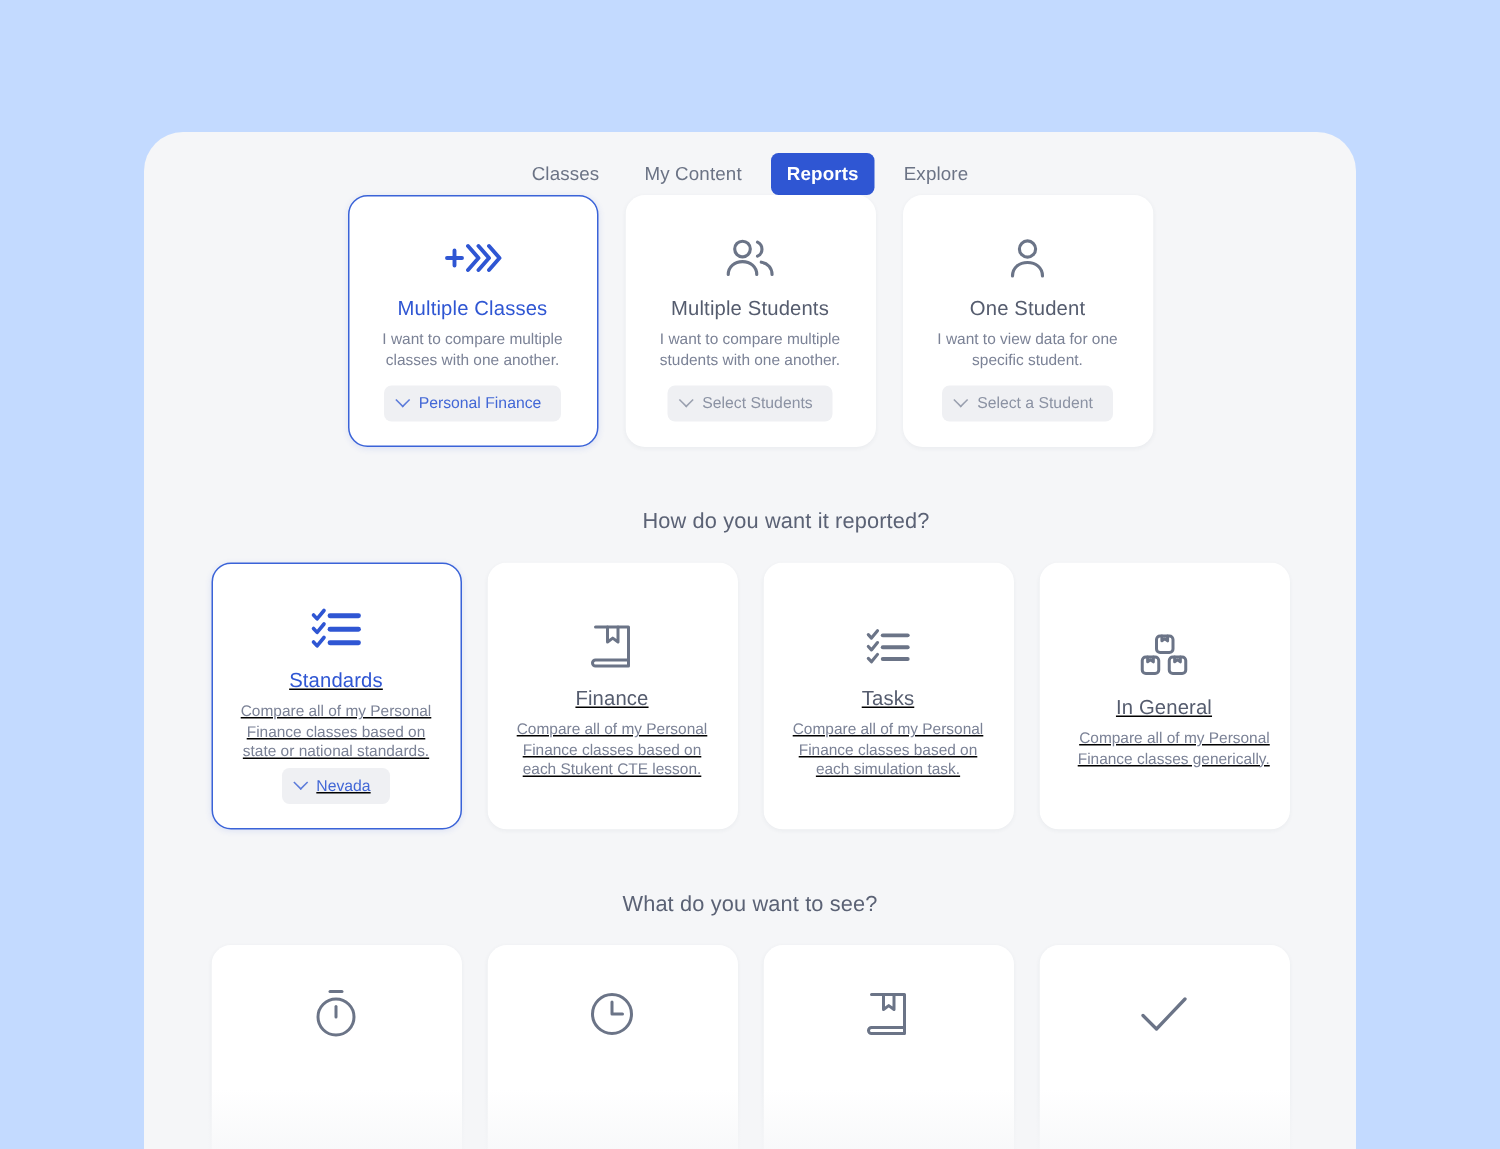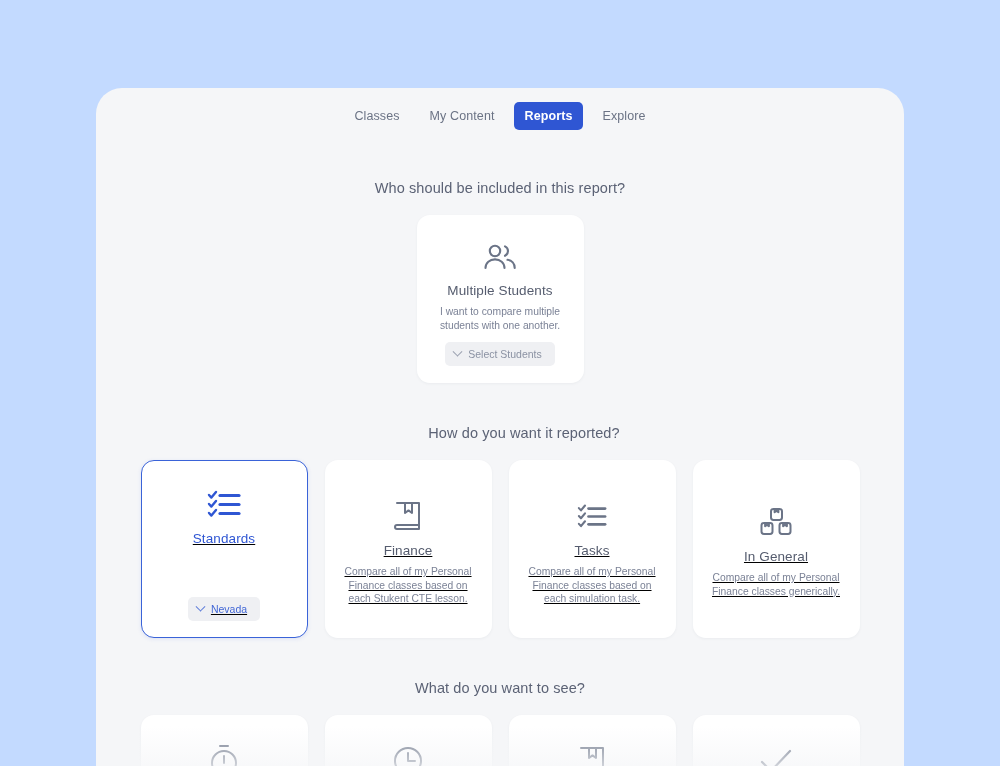--- a/index.html
+++ b/index.html
@@ -150,77 +150,107 @@
     border-right: 1.3px solid currentColor;
     border-bottom: 1.3px solid currentColor;
     transform: rotate(45deg) translate(-2px,-2px);
     opacity: .85;
   }
 
   
   .row2 .card .card-icon { margin-bottom: 8px; }
   .row2 .c-lessons { padding-top: 36px; }
   .row2 .c-tasks   { padding-top: 36px; }
-  .row2 .c-general { padding-top: 42px; }
+  .row2 .c-general { padding-top: 42px; text-align: right; }
 
   .row1 .c-ms, .row1 .c-os { padding-top: 22px; }
 
   svg { display:block; }
 </style>
 </head>
 <body>
 
 <div id="app">
   <div class="panel">
 
     <div class="nav">
       <div class="nav-item"><span>Classes</span></div>
       <div class="nav-item"><span>My Content</span></div>
       <div class="nav-item active"><span>Reports</span></div>
       <div class="nav-item"><span>Explore</span></div>
     </div>
 
-    <div class="section-title s1">Who should be included in this report?</div>
     <div class="row row1">
 
+      <div class="card selected c-mc">
+        <div class="card-icon">
+          <svg width="40" height="30" viewBox="0 0 40 30" fill="none" stroke="currentColor" stroke-width="2.6" stroke-linecap="round" stroke-linejoin="round">
+            <path d="M3 15 h10 M8 10 v10"></path>
+            <path d="M17 7 l7 8 -7 8"></path>
+            <path d="M24 7 l7 8 -7 8"></path>
+            <path d="M31 7 l7 8 -7 8"></path>
+          </svg>
+        </div>
+        <div class="card-title">Multiple Classes</div>
+        <div class="card-desc">I want to compare multiple classes with one another.</div>
+        <div class="pill blue">
+          <span class="chev"></span>
+          <span>Personal Finance</span>
+        </div>
+      </div>
 
       <div class="card c-ms">
         <div class="card-icon">
           <svg width="34" height="30" viewBox="0 0 34 30" fill="none" stroke="currentColor" stroke-width="2.1" stroke-linecap="round" stroke-linejoin="round">
             <circle cx="12" cy="9" r="5.2"></circle>
             <path d="M2.5 26 c0-5.3 4.3-8.6 9.5-8.6 s9.5 3.3 9.5 8.6"></path>
             <path d="M22 4.4 a5.2 5.2 0 0 1 0 9.4"></path>
             <path d="M24.5 17.8 c4.3.6 7.2 3.8 7.2 8.2"></path>
           </svg>
         </div>
         <div class="card-title">Multiple Students</div>
         <div class="card-desc">I want to compare multiple students with one another.</div>
         <div class="pill">
           <span class="chev"></span>
           <span>Select Students</span>
         </div>
       </div>
 
+      <div class="card c-os">
+        <div class="card-icon">
+          <svg width="28" height="30" viewBox="0 0 28 30" fill="none" stroke="currentColor" stroke-width="2.1" stroke-linecap="round" stroke-linejoin="round">
+            <circle cx="14" cy="9" r="5.4"></circle>
+            <path d="M4 27 c0-5.6 4.5-9 10-9 s10 3.4 10 9"></path>
+          </svg>
+        </div>
+        <div class="card-title">One Student</div>
+        <div class="card-desc">I want to view data for one specific student.</div>
+        <div class="pill">
+          <span class="chev"></span>
+          <span>Select a Student</span>
+        </div>
+      </div>
     </div>
 
     <div class="section-title s2">How do you want it reported?</div>
     <div class="row row2">
 
       <div class="card selected c-standards">
         <div class="card-icon">
           <svg width="34" height="32" viewBox="0 0 34 32" fill="none" stroke="currentColor" stroke-linecap="round" stroke-linejoin="round">
             <path d="M2 7 l2.4 2.6 L9 4" stroke-width="2.4"></path>
             <path d="M2 16 l2.4 2.6 L9 13" stroke-width="2.4"></path>
             <path d="M2 25 l2.4 2.6 L9 22" stroke-width="2.4"></path>
             <path d="M13 7.5 h19" stroke-width="3.2"></path>
             <path d="M13 16.5 h19" stroke-width="3.2"></path>
             <path d="M13 25.5 h19" stroke-width="3.2"></path>
           </svg>
         </div>
         <div class="card-title">Standards</div>
+        <div class="card-desc">Compare all of my Personal Finance classes based on state or national standards.</div>
         <div class="pill blue">
           <span class="chev"></span>
           <span>Nevada</span>
         </div>
       </div>
 
       <div class="card c-lessons">
         <div class="card-icon">
           <svg width="30" height="32" viewBox="0 0 30 32" fill="none" stroke="currentColor" stroke-width="2" stroke-linecap="round" stroke-linejoin="round">
             <path d="M4 3 h22 v26 h-22 a2 2 0 0 1 0-4 h22"></path>

